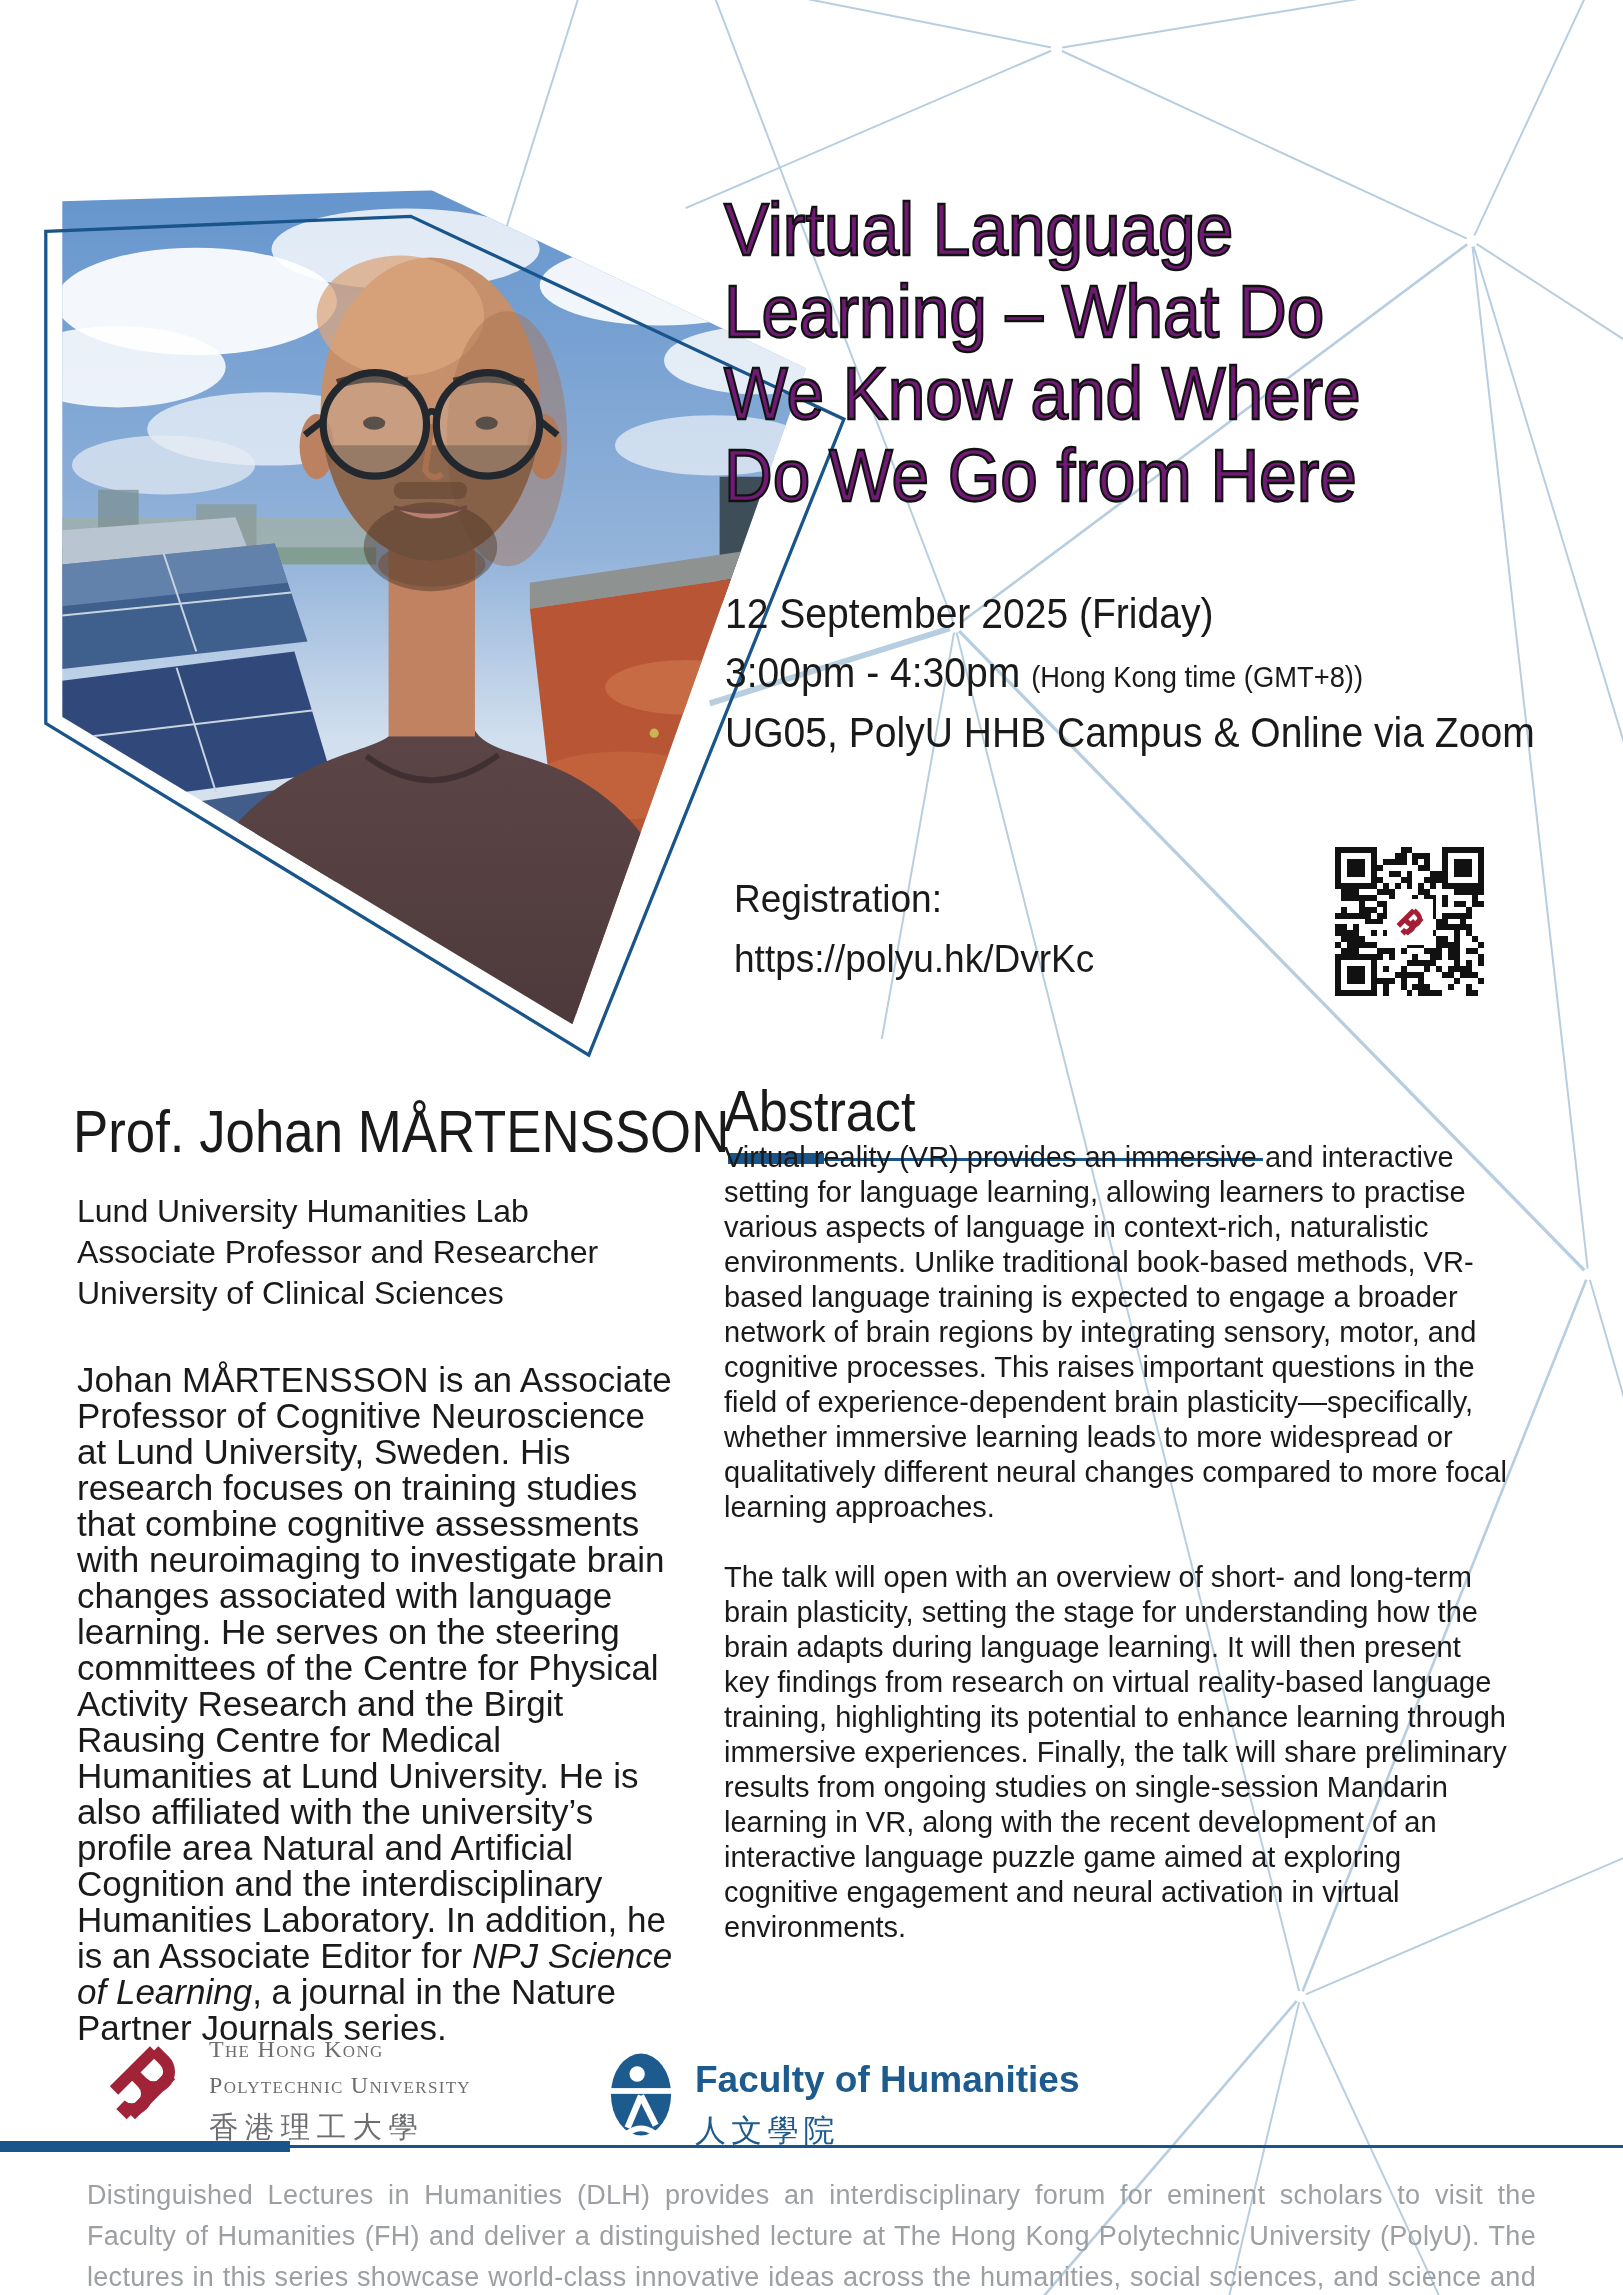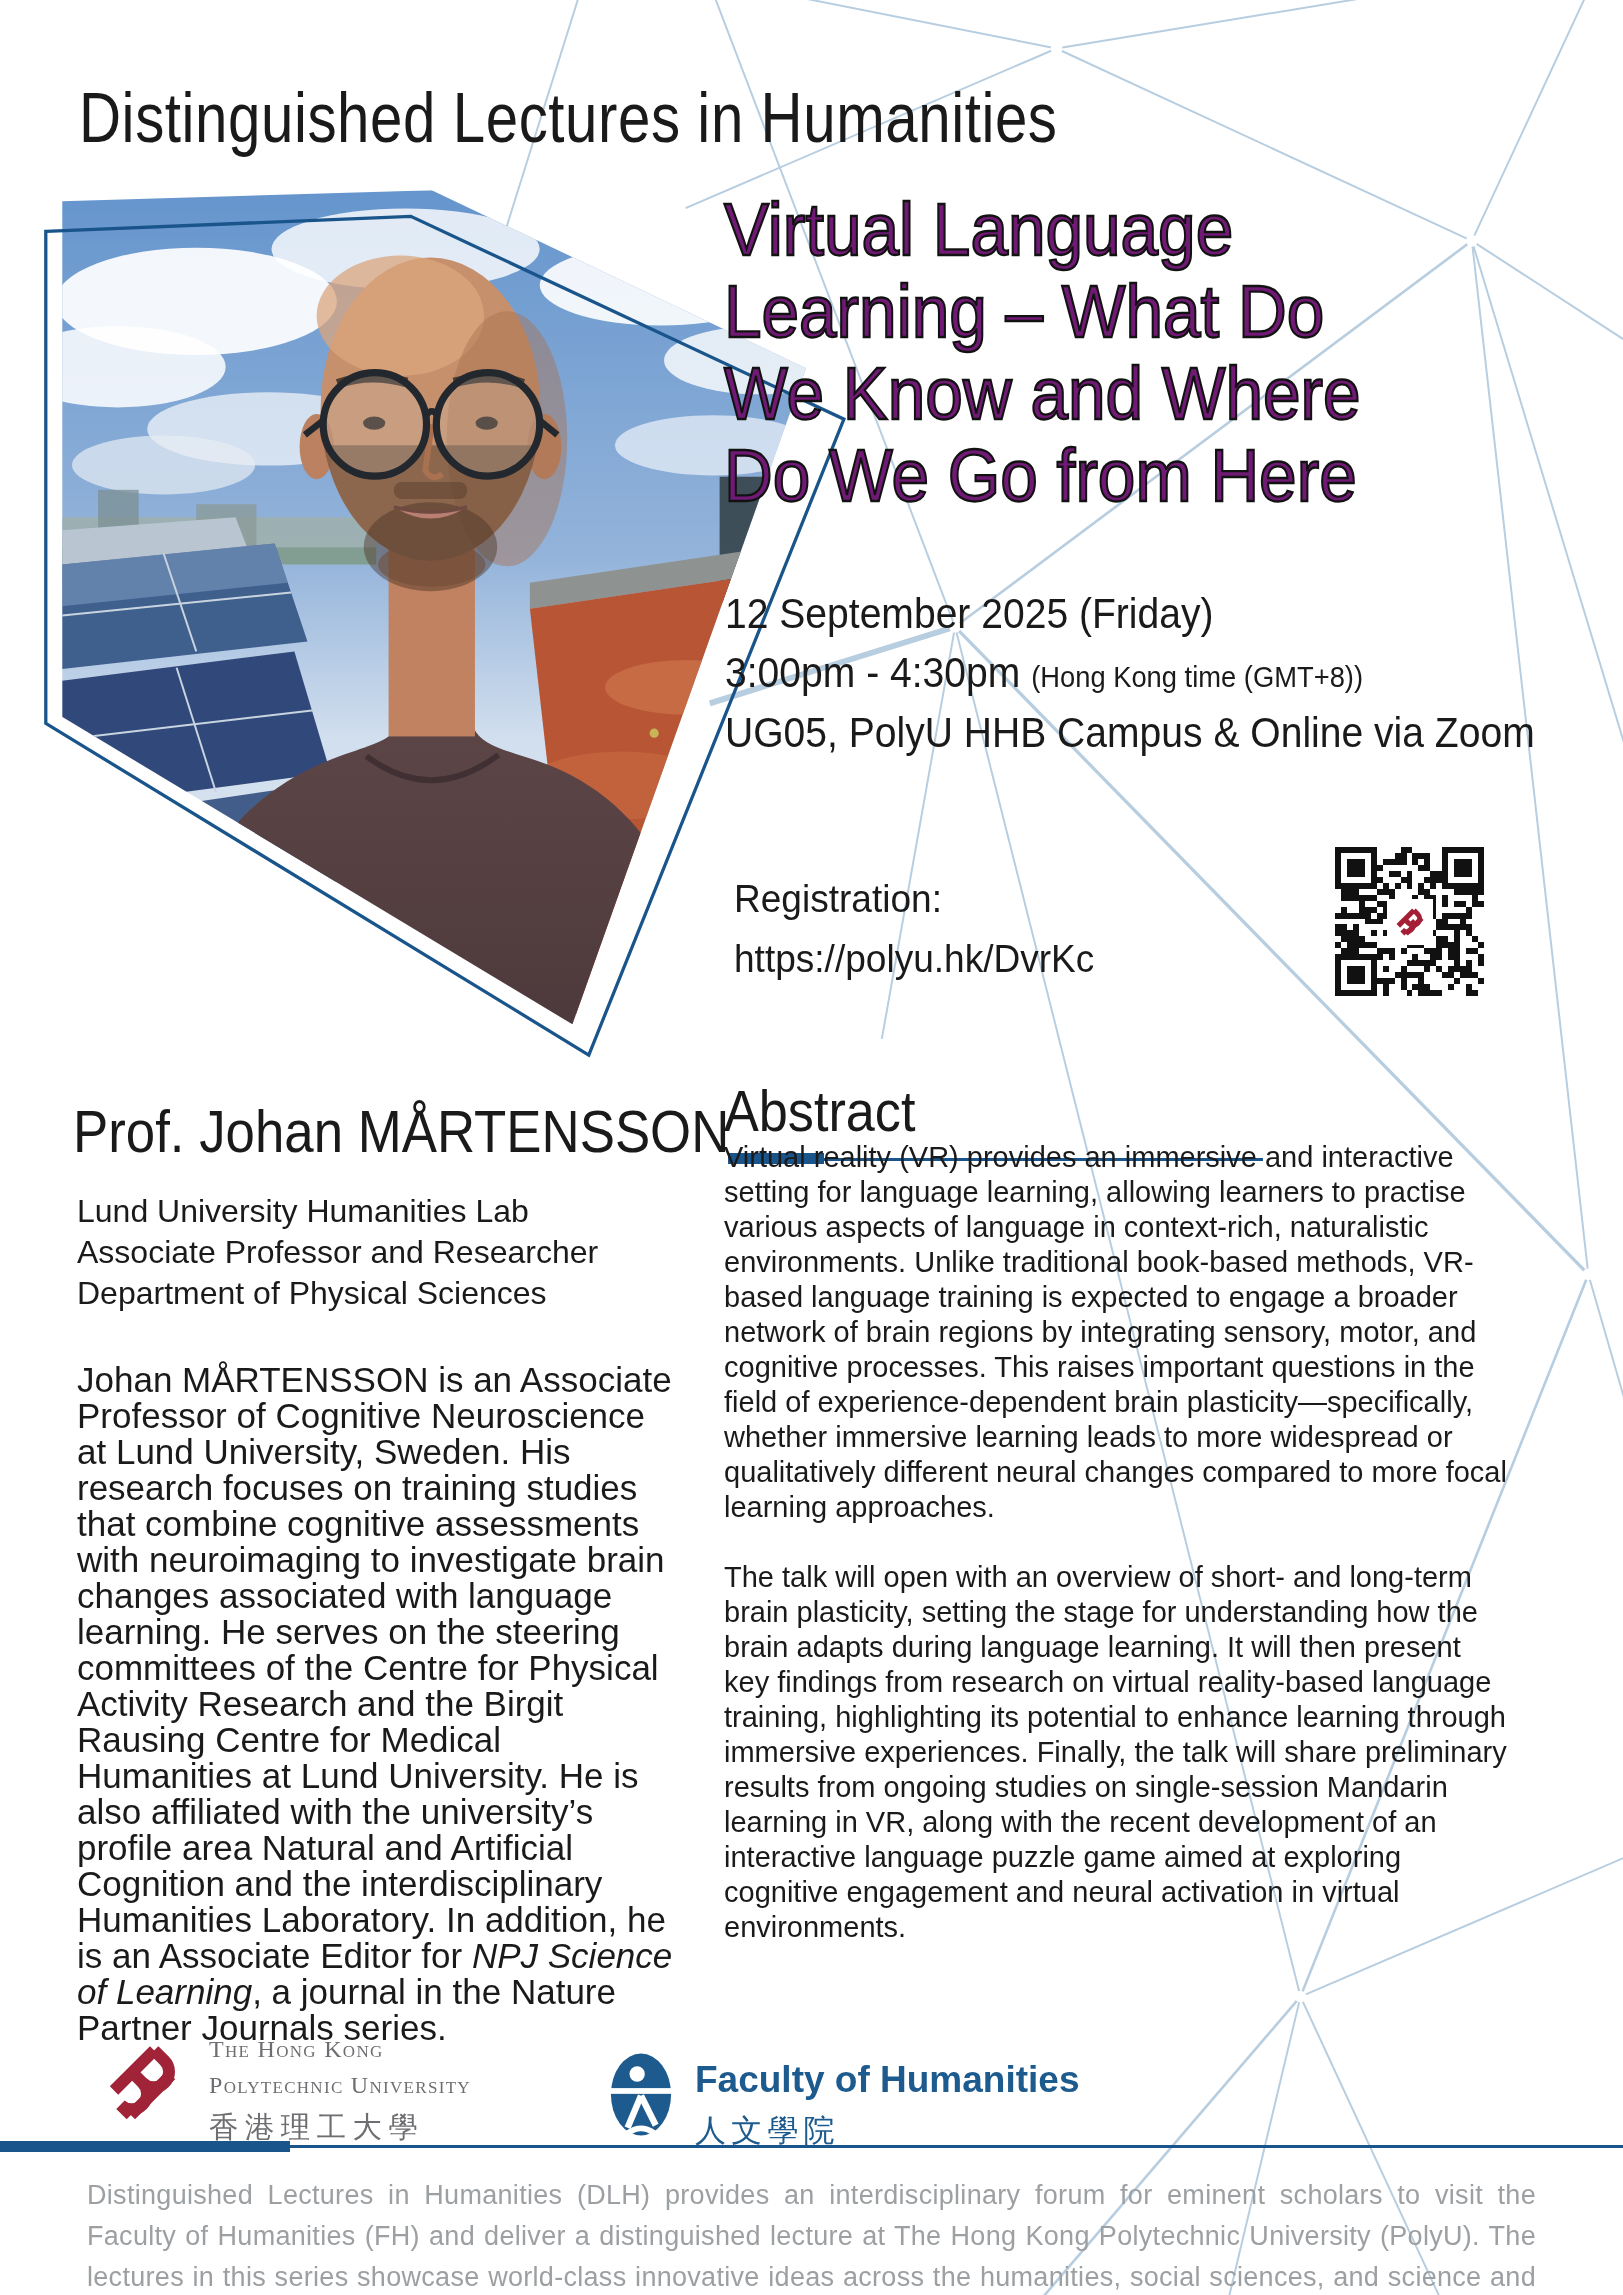--- a/index.html
+++ b/index.html
@@ -106,23 +106,20 @@
       <line x1="1988" y1="3052" x2="2487" y2="2838" stroke="#b7cde0" stroke-width="3"></line>
       <line x1="1988" y1="3052" x2="1878" y2="3514" stroke="#b7cde0" stroke-width="3"></line>
       <line x1="885" y1="-6" x2="757" y2="402" stroke="#b7cde0" stroke-width="3"></line>
       <circle cx="1460" cy="958" r="9" fill="#ffffff"></circle>
       <circle cx="1615" cy="74" r="9" fill="#ffffff"></circle>
       <circle cx="2250" cy="368" r="9" fill="#ffffff"></circle>
       <circle cx="2428" cy="1948" r="9" fill="#ffffff"></circle>
       <circle cx="1988" cy="3052" r="9" fill="#ffffff"></circle>
     </svg>
 
-  <div class="layer series-title">
-    <span class="cx">Distinguished Lectures in Humanities</span>
-  </div>
 
   <div class="photo-wrap">
     <svg width="1014" height="929" viewBox="0 0 1550 1420">
       <defs>
         <clipPath id="photoClip">
             <polygon points="95,57 660,40 1232,312 875,1315 95,845"></polygon>
           </clipPath>
         <linearGradient id="sky" x1="0" y1="0" x2="0" y2="1">
           <stop offset="0" stop-color="#6293cc"></stop>
           <stop offset="0.42" stop-color="#93b3da"></stop>
@@ -558,21 +555,21 @@
       </svg>
     </div>
   </div>
 
   <div class="layer speaker-name">
     <span class="cx">Prof. Johan MÅRTENSSON</span>
   </div>
   <div class="layer affil">
     <div>Lund University Humanities Lab</div>
     <div>Associate Professor and Researcher</div>
-    <div>Department of Physical Sciences</div>
+    <div>University of Clinical Sciences</div>
   </div>
   <div class="layer bio">
     <span>Johan MÅRTENSSON is an Associate Professor of Cognitive Neuroscience at Lund University, Sweden. His research focuses on training studies that combine cognitive assessments with neuroimaging to investigate brain changes associated with language learning. He serves on the steering committees of the Centre for Physical Activity Research and the Birgit Rausing Centre for Medical Humanities at Lund University. He is also affiliated with the university’s profile area Natural and Artificial Cognition and the interdisciplinary Humanities Laboratory. In addition, he is an Associate Editor for </span><span class="it">NPJ Science of Learning</span><span>, a journal in the Nature Partner Journals series.</span>
   </div>
 
   <div class="layer abstract-h">
     <span class="cx">Abstract</span>
   </div>
   <div class="rule abs-rule-thin"></div>
   <div class="rule abs-rule-thick"></div>

